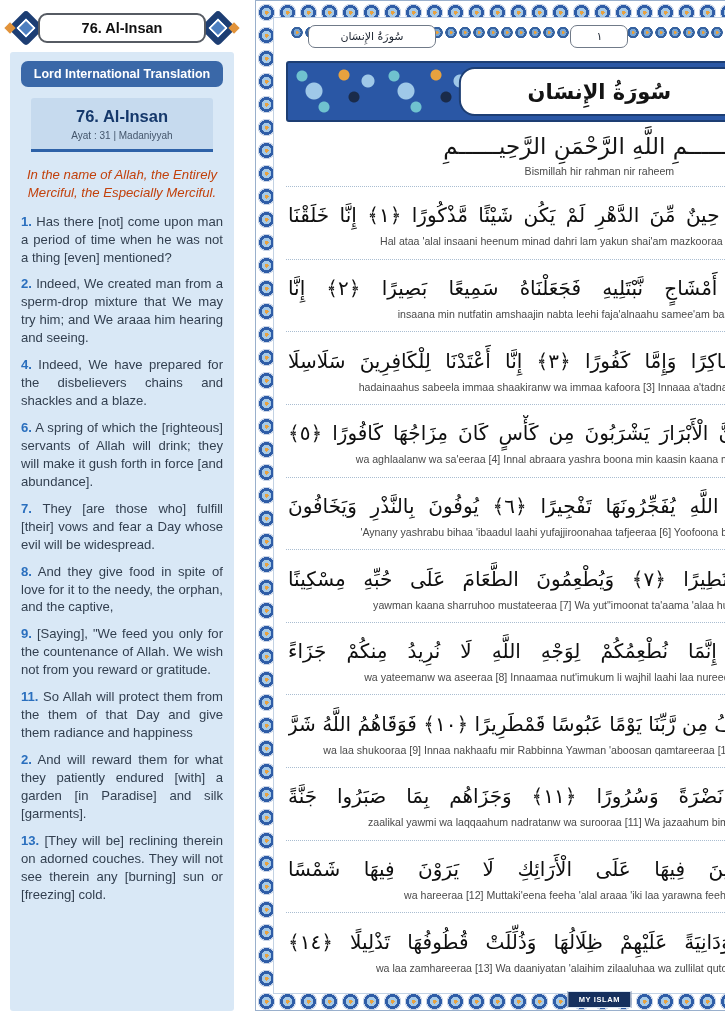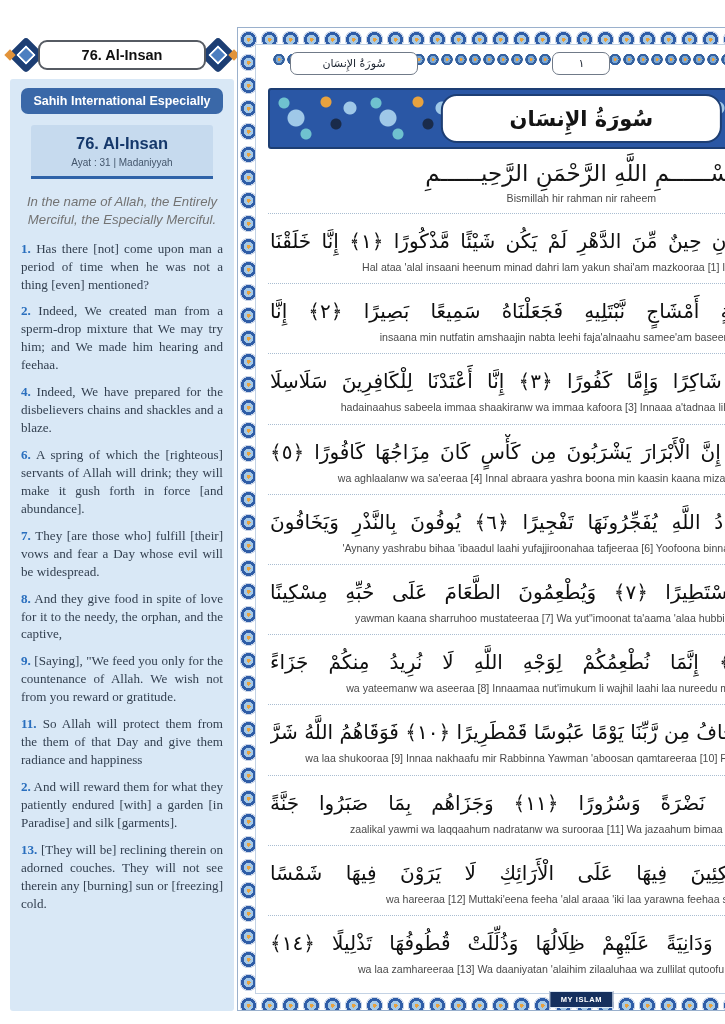--- a/index.html
+++ b/index.html
@@ -1,20 +1,20 @@
 <!DOCTYPE html>
 <html><head>
 <meta charset="utf-8">
 <style>
   html,body{margin:0;padding:0;}
   body{
     width:725px;height:1024px;overflow:hidden;background:#ffffff;
     font-family:"Liberation Sans",sans-serif;color:#222;
   }
-  .layout{display:flex;gap:3px;box-sizing:border-box;height:100%;padding:27px 8px 13px 10px;}
+  .layout{display:flex;gap:21px;box-sizing:border-box;height:100%;padding:0 8px 13px 10px;}
 
   
   .sidebar{width:224px;flex:none;display:flex;flex-direction:column;}
   .ribbon{position:relative;margin:13px 4px 9px;}
   .ribbon-box{
     position:relative;z-index:1;margin:0 24px;background:#fff;border:2px solid #565b63;
     border-radius:9px;padding:5px 4px;text-align:center;font-weight:bold;font-size:14.5px;color:#101010;
   }
   .orn{position:absolute;top:50%;transform:translateY(-50%);width:36px;height:36px;z-index:0;}
   .orn.left{left:-6px;}
@@ -29,23 +29,23 @@
   .banner{
     background:#3a68a8;border-radius:7px;color:#fff;font-weight:bold;font-size:12.5px;
     text-align:center;padding:6px 2px;margin:0 2px 11px;
   }
   .card{
     background:#c6daee;border-radius:3px 3px 0 0;text-align:center;padding:9px 4px 8px;margin:0 12px 12px;
     border-bottom:3px solid #2e62a8;
   }
   .card-title{font-size:16.5px;font-weight:bold;color:#15386b;}
   .card-meta{font-size:10px;color:#43556b;margin-top:4px;}
-  .bismillah-en{font-style:italic;text-align:center;font-size:13.2px;color:#737373;margin:2px 2px 11px;line-height:1.35;}
+  .bismillah-en{font-style:italic;text-align:center;font-size:13.2px;color:#c2410c;margin:2px 2px 11px;line-height:1.35;}
   .verses{padding:0 2px;}
-  .verse{font-size:13.1px;line-height:1.37;color:#323f4f;text-align:justify;margin:0 0 9px;font-family:Liberation Serif, serif;}
+  .verse{font-size:13.1px;line-height:1.37;color:#323f4f;text-align:justify;margin:0 0 9px;}
   .verse b{color:#2a6fbe;}
 
   
   .qpage{flex:1;position:relative;}
   .page-frame{
     position:relative;height:100%;box-sizing:border-box;padding:16px 17px;
     border:1px solid #9ab0cc;
     background:#fff;
     background-image:radial-gradient(circle,#e8a23f 0 2px,#a6c9e6 2px 4.5px,#2f5da7 4.5px 7.5px,rgba(47,93,167,.25) 7.5px 8.5px,transparent 9px);
     background-size:21px 23px;
@@ -121,34 +121,34 @@
       <span class="orn left">
           <i></i>
         </span>
       <div class="ribbon-box">76. Al-Insan</div>
       <span class="orn right">
           <i></i>
         </span>
     </div>
 
     <div class="panel">
-      <div class="banner">Sahih International Especially</div>
+      <div class="banner">Lord International Translation</div>
 
       <div class="card">
         <div class="card-title">76. Al-Insan</div>
         <div class="card-meta">Ayat : 31  |  Madaniyyah</div>
       </div>
 
       <p class="bismillah-en">In the name of Allah, the Entirely Merciful, the Especially Merciful.</p>
 
       <div class="verses">
 
           <p class="verse"><b>1.</b> <span>Has there [not] come upon man a period of time when he was not a thing [even] mentioned?</span></p>
 
-          <p class="verse"><b>2.</b> <span>Indeed, We created man from a sperm-drop mixture that We may try him; and We made him hearing and feehaa.</span></p>
+          <p class="verse"><b>2.</b> <span>Indeed, We created man from a sperm-drop mixture that We may try him; and We araaa him hearing and seeing.</span></p>
 
 
           <p class="verse"><b>4.</b> <span>Indeed, We have prepared for the disbelievers chains and shackles and a blaze.</span></p>
 
 
           <p class="verse"><b>6.</b> <span>A spring of which the [righteous] servants of Allah will drink; they will make it gush forth in force [and abundance].</span></p>
 
           <p class="verse"><b>7.</b> <span>They [are those who] fulfill [their] vows and fear a Day whose evil will be widespread.</span></p>
 
           <p class="verse"><b>8.</b> <span>And they give food in spite of love for it to the needy, the orphan, and the captive,</span></p>

